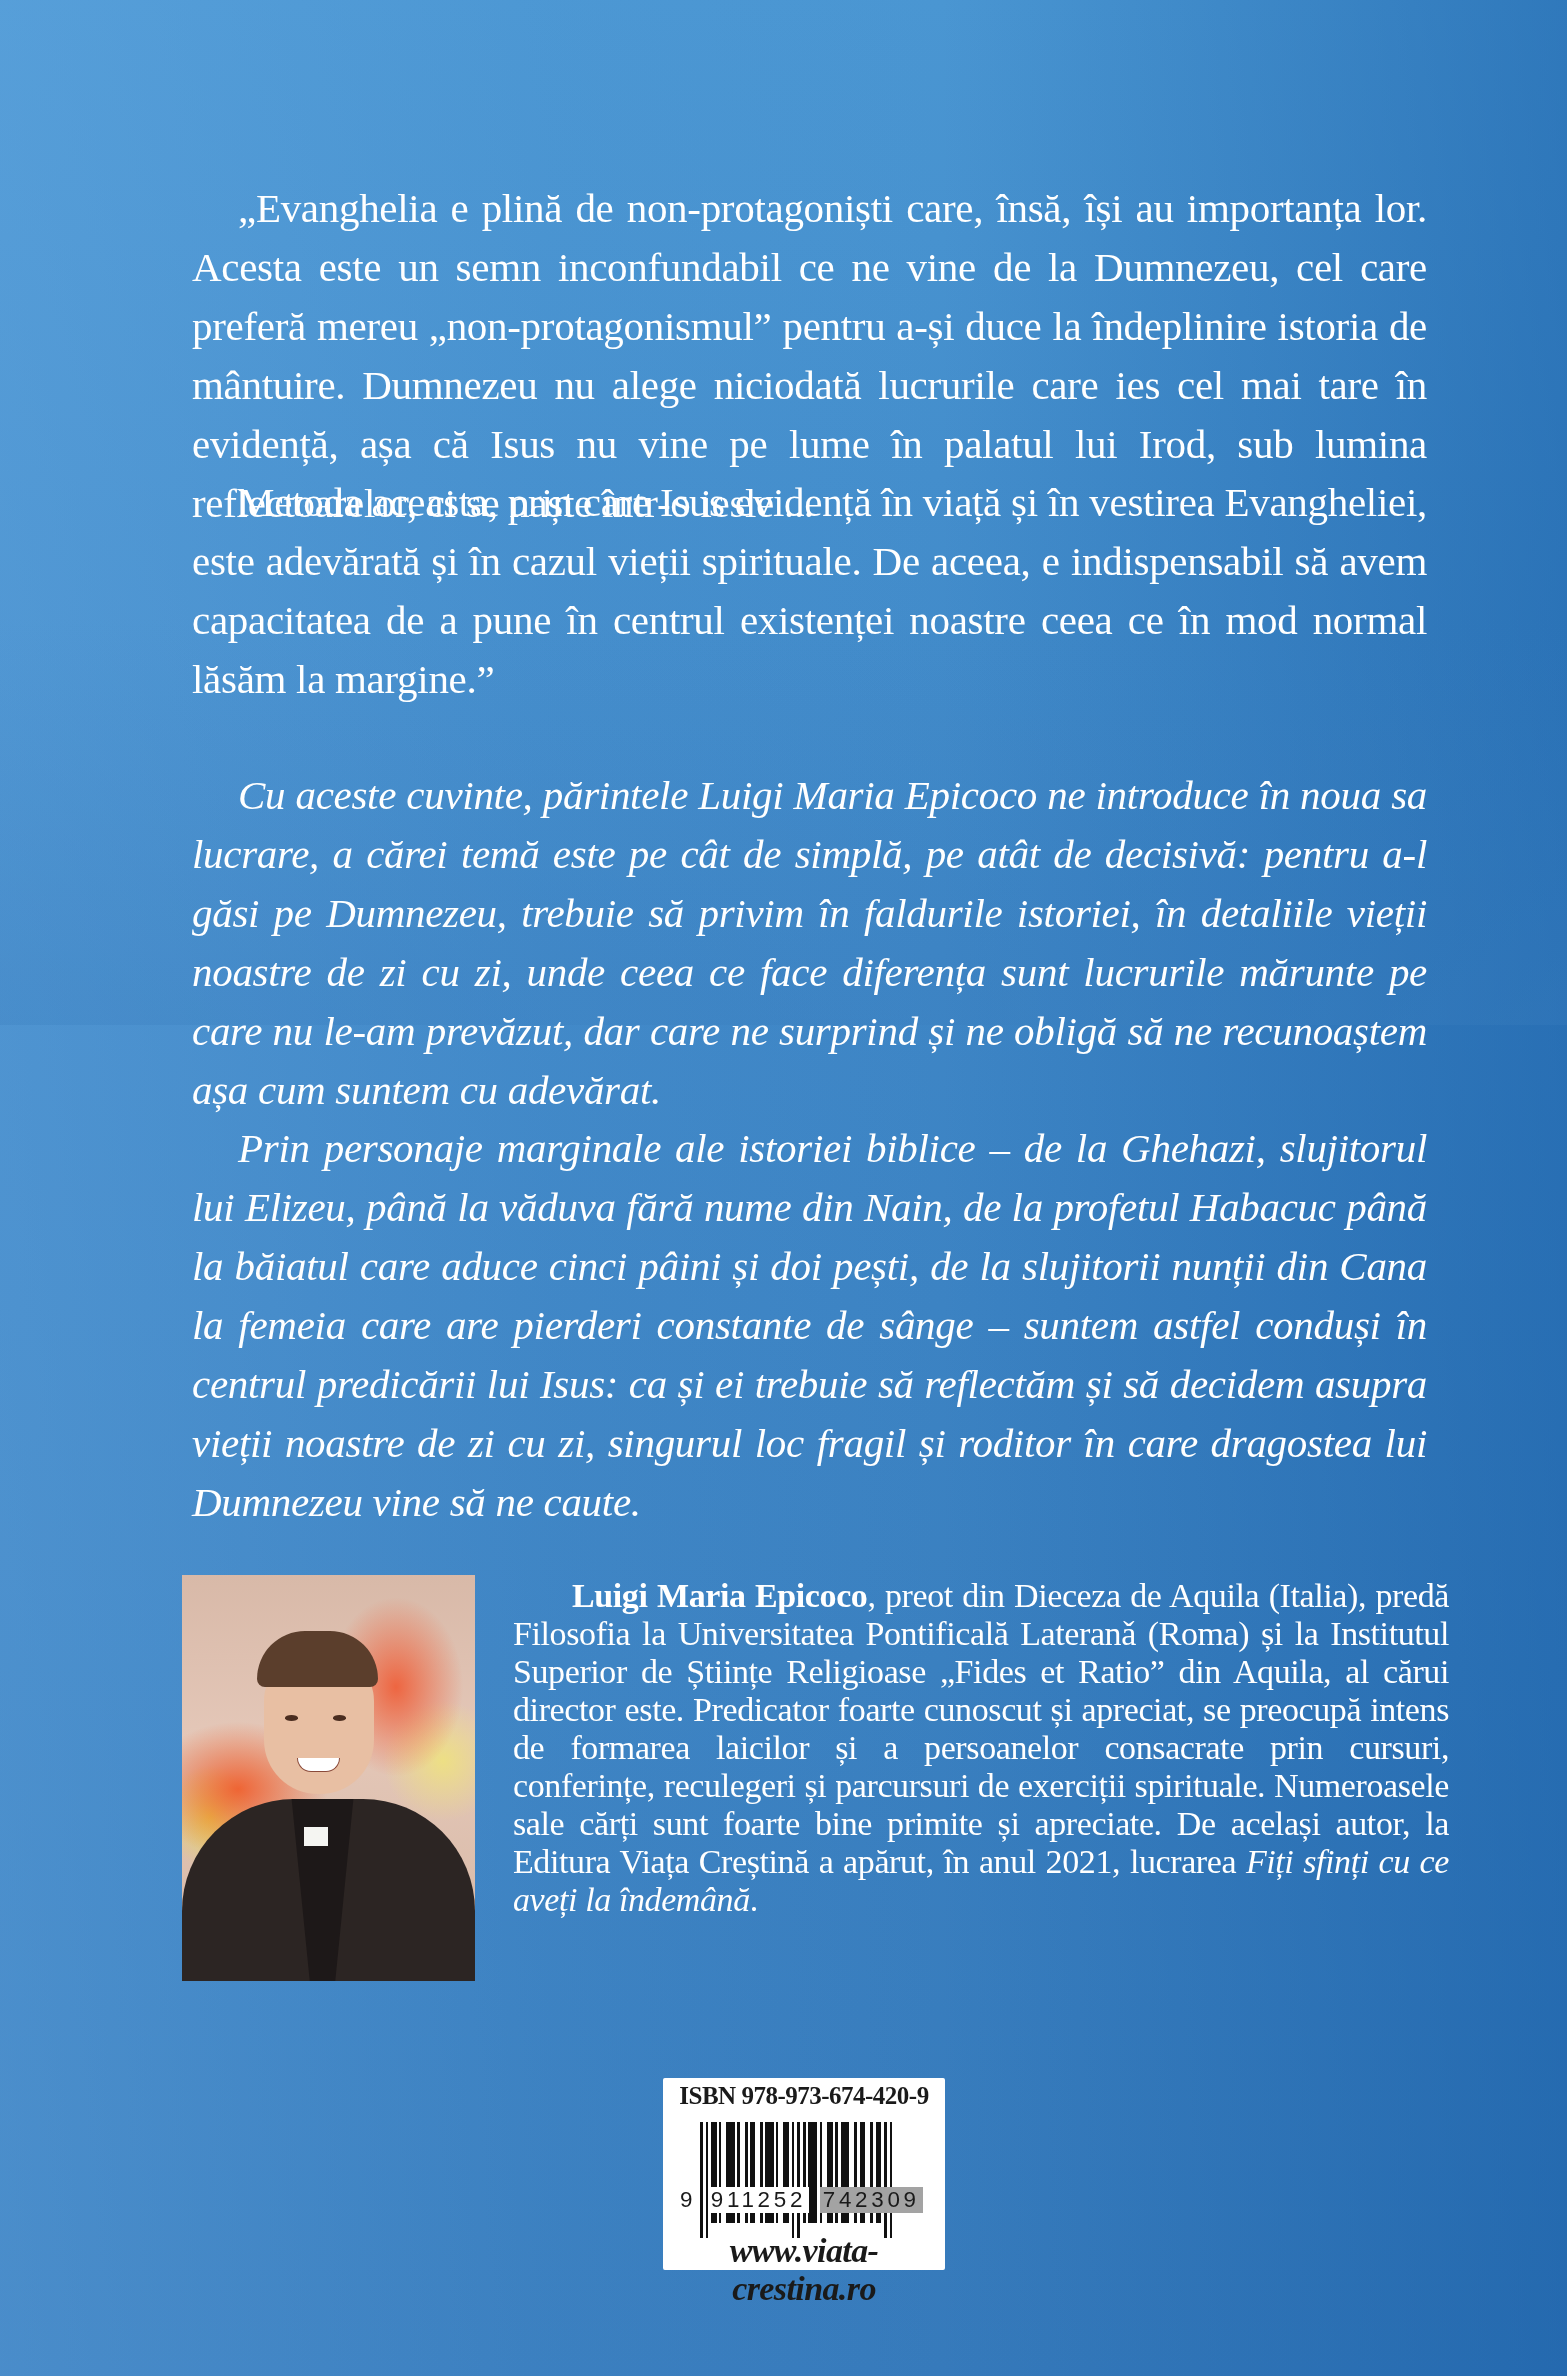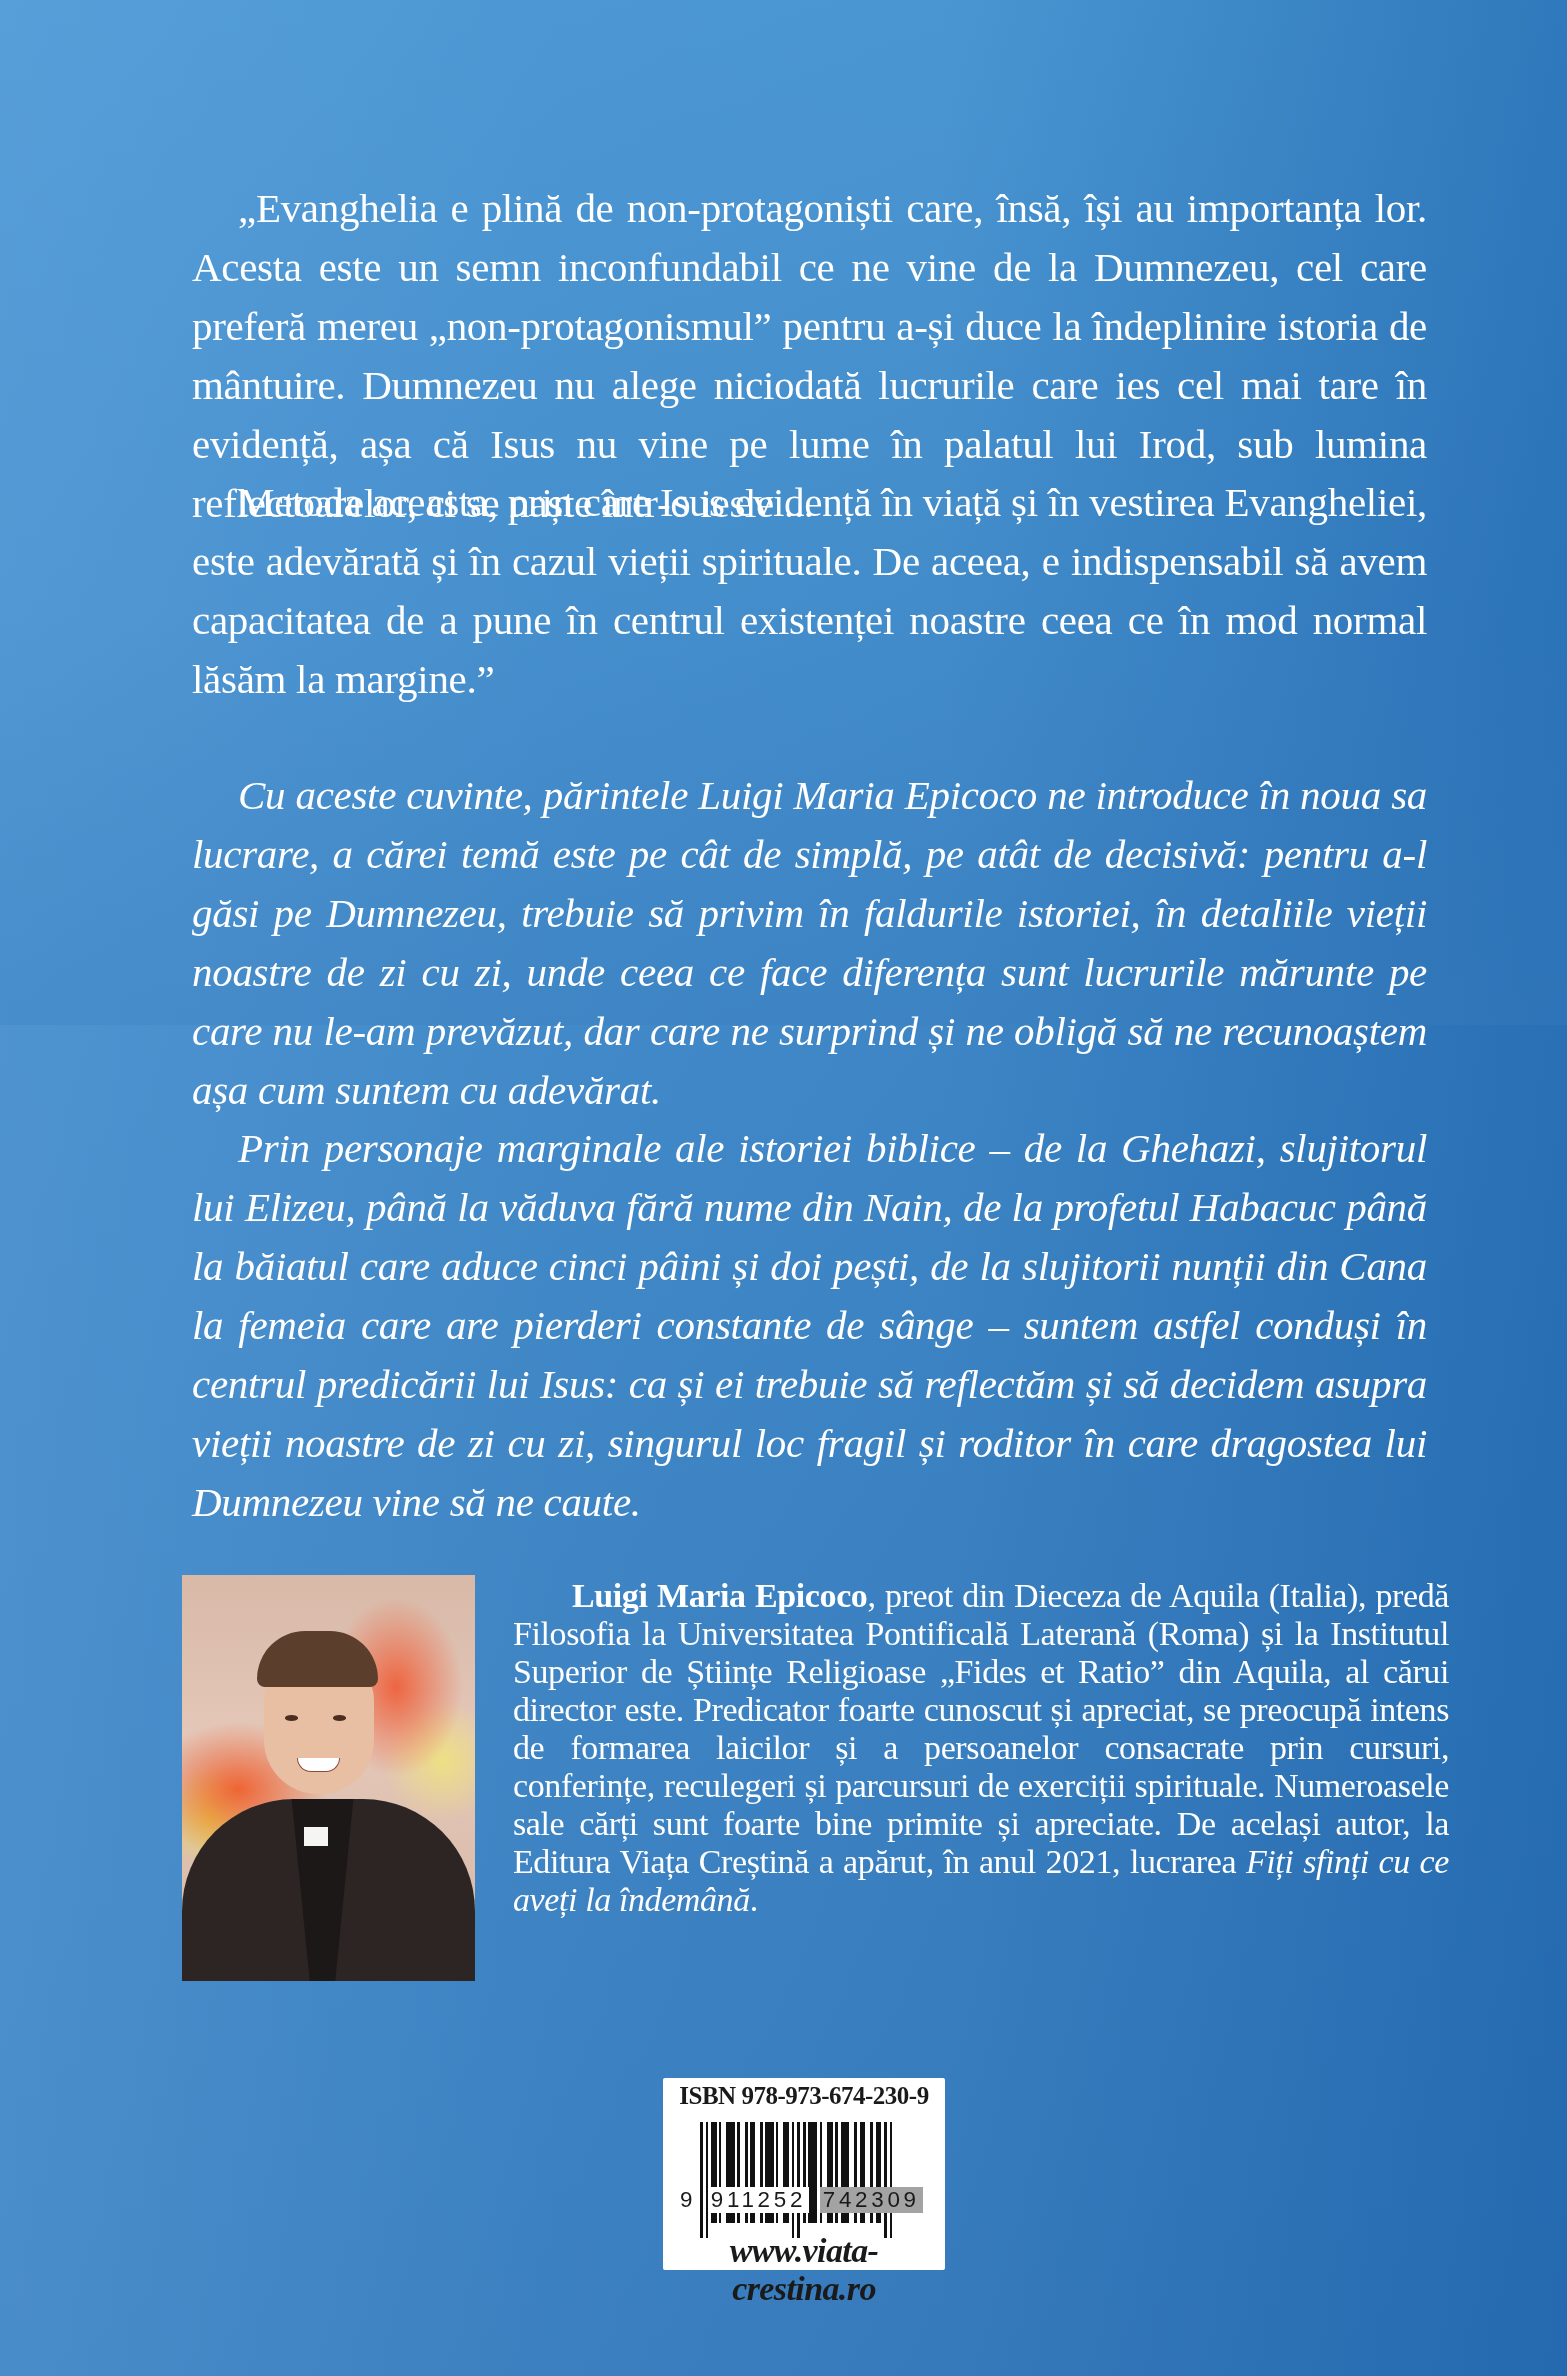--- a/index.html
+++ b/index.html
@@ -97,21 +97,21 @@
     <div class="face"></div>
     <div class="hair"></div>
     <div class="eye l"></div>
     <div class="eye r"></div>
     <div class="smile"></div>
   </div>
 
   <p class="bio" style="margin:0;"><span class="indent"></span><b>Luigi Maria Epicoco</b><span>, preot din Dieceza de Aquila (Italia), predă Filosofia la Universitatea Pontificală Lateranǎ (Roma) și la Institutul Superior de Științe Religioase „Fides et Ratio” din Aquila, al cărui director este. Predicator foarte cunoscut și apreciat, se preocupă intens de formarea laicilor și a persoanelor consacrate prin cursuri, conferințe, reculegeri și parcursuri de exerciții spirituale. Numeroasele sale cărți sunt foarte bine primite și apreciate. De același autor, la Editura Viața Creștină a apărut, în anul 2021, lucrarea </span><i>Fiți sfinți cu ce aveți la îndemână</i><span>.</span></p>
 
   <div class="barcode-box">
-    <div class="isbn-text">ISBN 978-973-674-230-9</div>
+    <div class="isbn-text">ISBN 978-973-674-420-9</div>
     <div class="bars">
       <span class="g" style="width:2.8px;margin-right:2.8px"></span>
         <span class="g" style="width:2.8px;margin-right:2.8px"></span>
       <span style="width:5.6px;margin-right:1.9px"></span>
         <span style="width:2.8px;margin-right:4.7px"></span>
         <span style="width:8.4px;margin-right:2.8px"></span>
         <span style="width:2.8px;margin-right:4.7px"></span>
         <span style="width:2.8px;margin-right:1.9px"></span>
         <span style="width:5.6px;margin-right:4.7px"></span>
         <span style="width:2.8px;margin-right:2.8px"></span>

